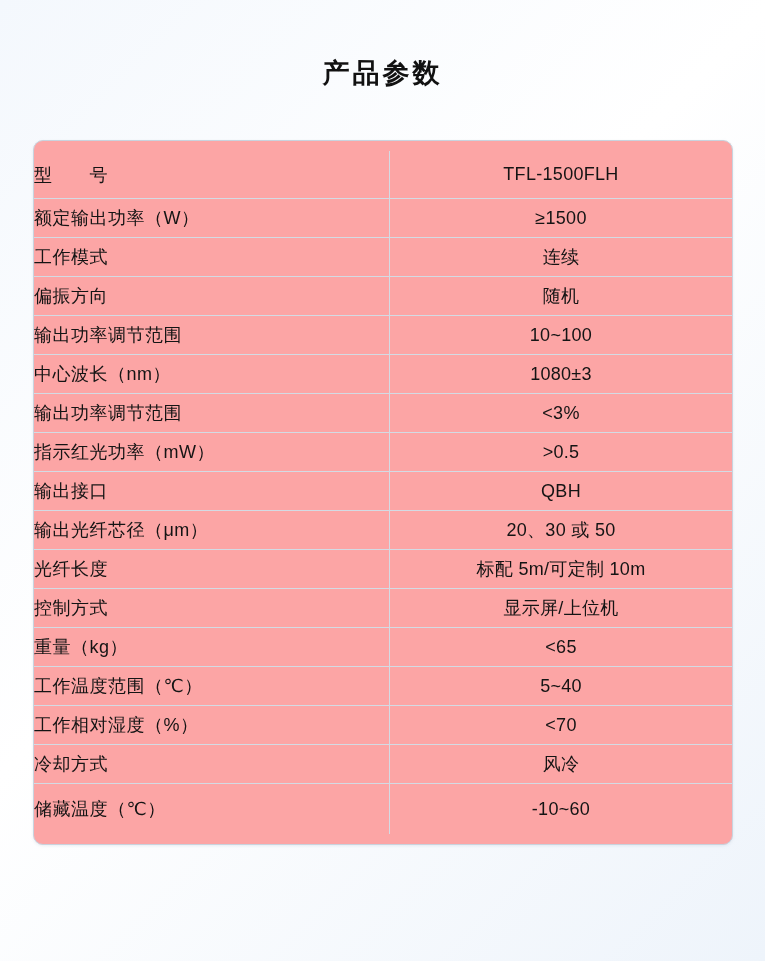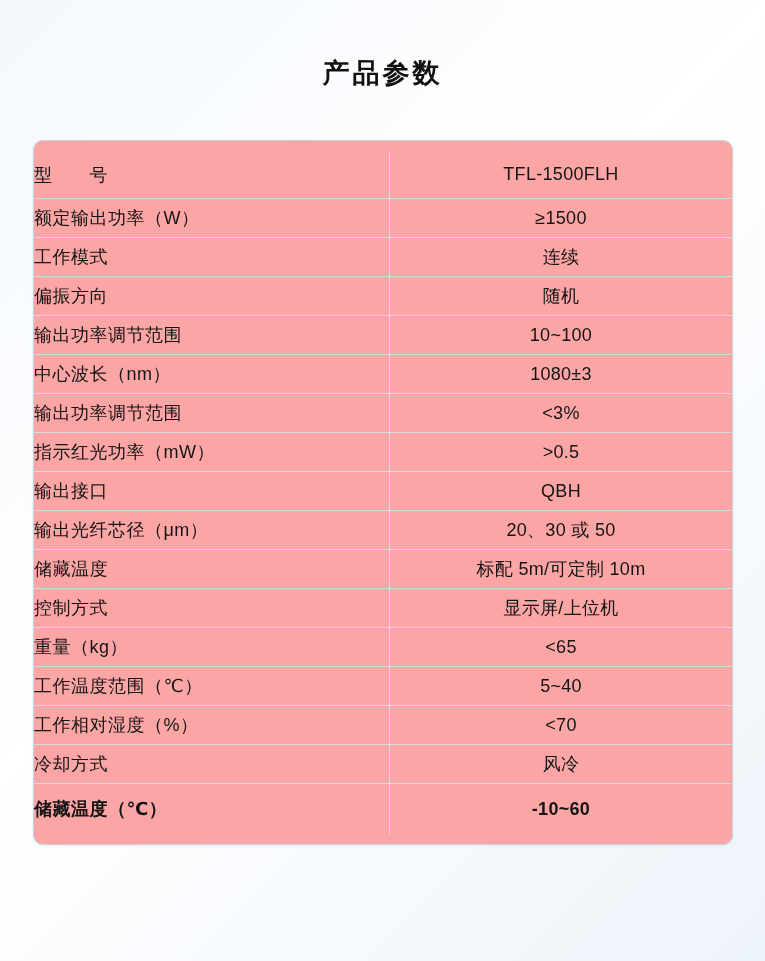--- a/index.html
+++ b/index.html
@@ -50,21 +50,20 @@
   table.spec td {
     border-bottom: 1px solid #d3dbe4;
     font-size: 18px;
     height: 38px;
     padding: 0 0 0 0;
     vertical-align: middle;
     color: #141414;
   }
   table.spec tr:last-child td {
     border-bottom: none;
-    font-weight: bold;
   }
   td.k {
     width: 355px;
     border-right: 1px solid #d3dbe4;
     padding-left: 22px;
     letter-spacing: 0.5px;
   }
   td.v {
     padding-left: 17px;
     letter-spacing: 0.3px;
@@ -122,21 +121,21 @@
         </tr>
         <tr>
           <td class="k">输出接口</td>
           <td class="v">QBH</td>
         </tr>
         <tr>
           <td class="k">输出光纤芯径（μm）</td>
           <td class="v">20、30 或 50</td>
         </tr>
         <tr>
-          <td class="k">储藏温度</td>
+          <td class="k">光纤长度</td>
           <td class="v">标配 5m/可定制 10m</td>
         </tr>
         <tr>
           <td class="k">控制方式</td>
           <td class="v">显示屏/上位机</td>
         </tr>
         <tr>
           <td class="k">重量（kg）</td>
           <td class="v">&lt;65</td>
         </tr>

